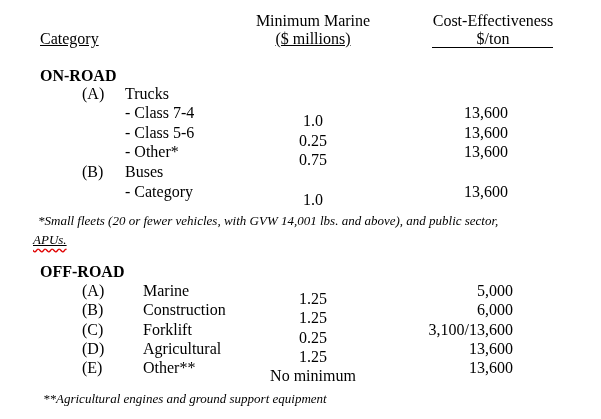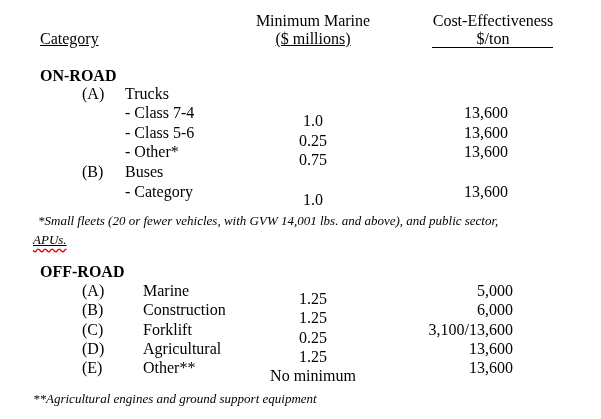--- a/index.html
+++ b/index.html
@@ -119,15 +119,15 @@
     <span class="cell mincol">1.25</span>
     <span class="cell costcol-off">13,600</span>
   </div>
   <div class="row" style="top:358px">
     <span class="cell letter">(E)</span>
     <span class="cell name-off">Other**</span>
     <span class="cell mincol">No minimum</span>
     <span class="cell costcol-off">13,600</span>
   </div>
 
-  <div class="footnote" style="left:33px;top:389px">**Agricultural engines and ground support equipment</div>
+  <div class="footnote" style="left:43px;top:389px">**Agricultural engines and ground support equipment</div>
 
 </div>
 
 </body></html>

